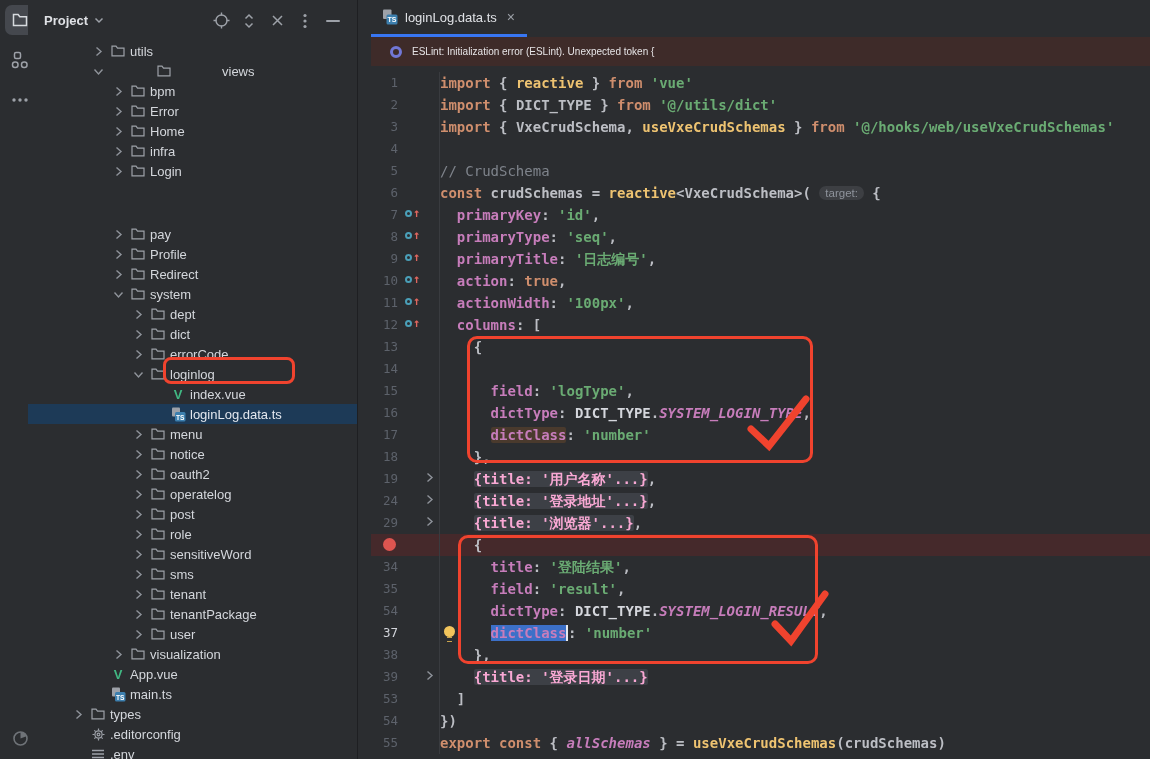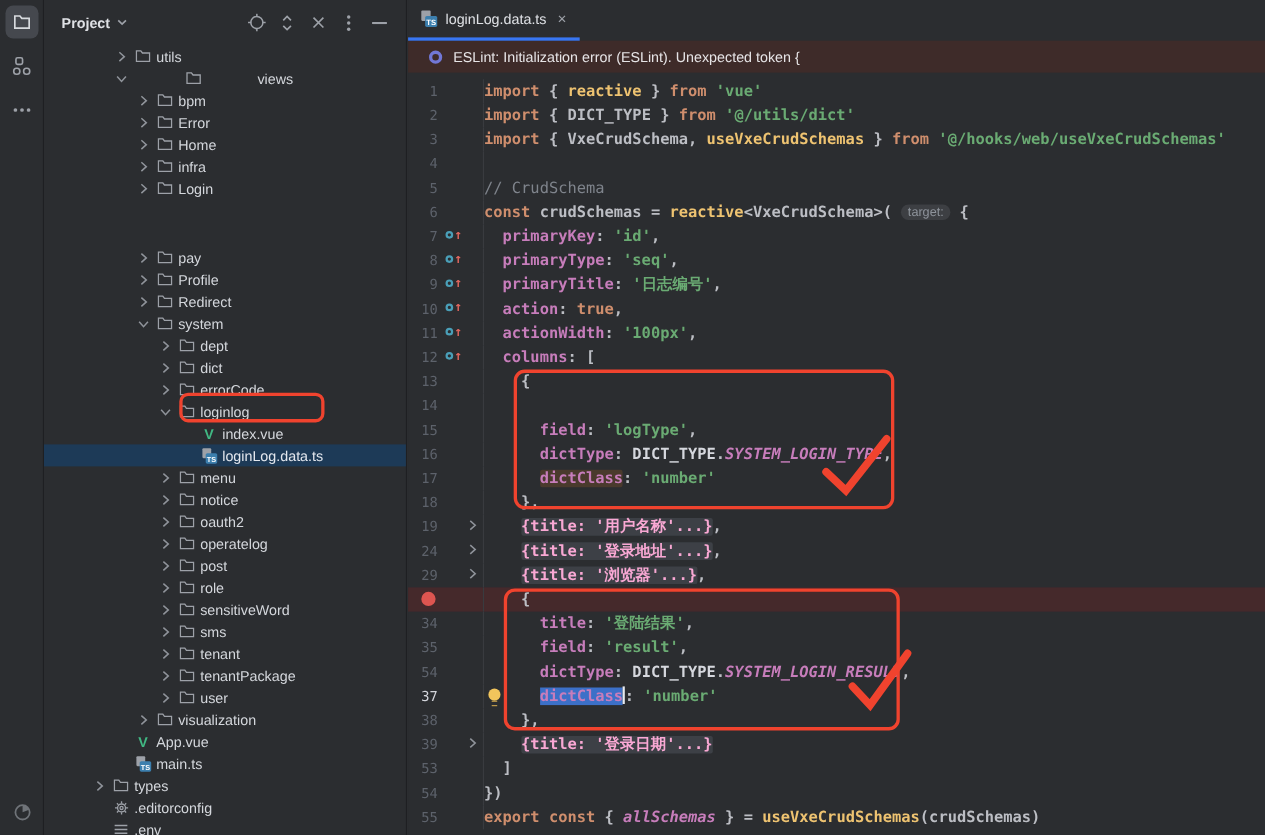--- a/index.html
+++ b/index.html
@@ -19,21 +19,21 @@
 
   
   #rail{position:absolute;left:0;top:0;width:40px;height:759px;background:var(--bg);
     border-right:1px solid var(--border);}
   .rail-btn{width:30px;height:30px;margin:5px auto 10px auto;display:flex;align-items:center;
     justify-content:center;border-radius:7px;color:var(--dim);}
   .rail-btn.active{background:#45484e;color:#d7dade;}
   .rail-bottom{position:absolute;bottom:12px;left:0;width:40px;display:flex;justify-content:center;}
 
   
-  #tree{position:absolute;left:40px;top:0;width:330px;height:759px;background:var(--panel);
+  #tree{position:absolute;left:28px;top:0;width:330px;height:759px;background:var(--panel);
     border-right:1px solid var(--border);}
   #tree-header{height:41px;display:flex;align-items:center;padding:0 10px 0 16px;}
   #tree-title{color:var(--ui);font-size:13px;font-weight:700;}
   #tree-title-caret{margin-left:6px;color:var(--dim);}
   #tree-header .spacer{flex:1;}
   .th-icon{width:28px;height:24px;display:flex;align-items:center;justify-content:center;color:var(--dim);}
   .trow{height:20px;display:flex;align-items:center;font-size:13px;color:#d4d7dc;white-space:nowrap;}
   .trow.sel{background:var(--treesel);color:#e3e7ee;}
   .chev{width:20px;height:20px;display:inline-flex;align-items:center;justify-content:center;flex:none;}
   .chev.down svg{transform:rotate(90deg);}
@@ -42,21 +42,21 @@
   .vue-glyph{color:#41b883;font-weight:700;font-size:13px;}
 
   
   #editor{position:absolute;left:371px;top:0;width:779px;height:759px;background:var(--bg);}
   #tabbar{height:37px;display:flex;align-items:stretch;}
   #tab-active{display:flex;align-items:center;padding:0 12px 0 11px;border-bottom:3px solid var(--accent);}
   #tab-title{color:var(--ui);font-size:13px;margin:0 10px 0 7px;}
   #tab-close{color:var(--dim);font-size:14px;line-height:1;}
   #banner{height:29px;background:var(--bannerbg);display:flex;align-items:center;padding-left:19px;}
   #banner-icon{width:12px;height:12px;border-radius:50%;border:3px solid #7177d6;flex:none;}
-  #banner-text{color:#e6e4e6;font-size:13px;margin-left:10px;}
+  #banner-text{color:#e6e4e6;font-size:10px;margin-left:10px;}
 
   #code{padding-top:6px;font-family:"DejaVu Sans Mono",monospace;font-size:14px;font-weight:700;}
   .cline{height:22px;line-height:22px;display:flex;white-space:pre;color:var(--text);}
   .cline.bprow{background:var(--bprow);}
   .ln{width:27px;text-align:right;color:var(--lineno);font-size:12.5px;font-weight:400;flex:none;position:relative;}
   .ln.cur{color:var(--linenoCur);}
   .bpdot{position:absolute;right:2px;top:4px;width:13px;height:13px;border-radius:50%;background:var(--bpdot);}
   .gut{width:42px;flex:none;position:relative;border-right:1px solid var(--gutline);}
   .gref{position:absolute;left:7px;top:4px;display:flex;align-items:center;}
   .gref .dot{width:7px;height:7px;border:2px solid #4a9fb8;border-radius:50%;display:inline-block;}

